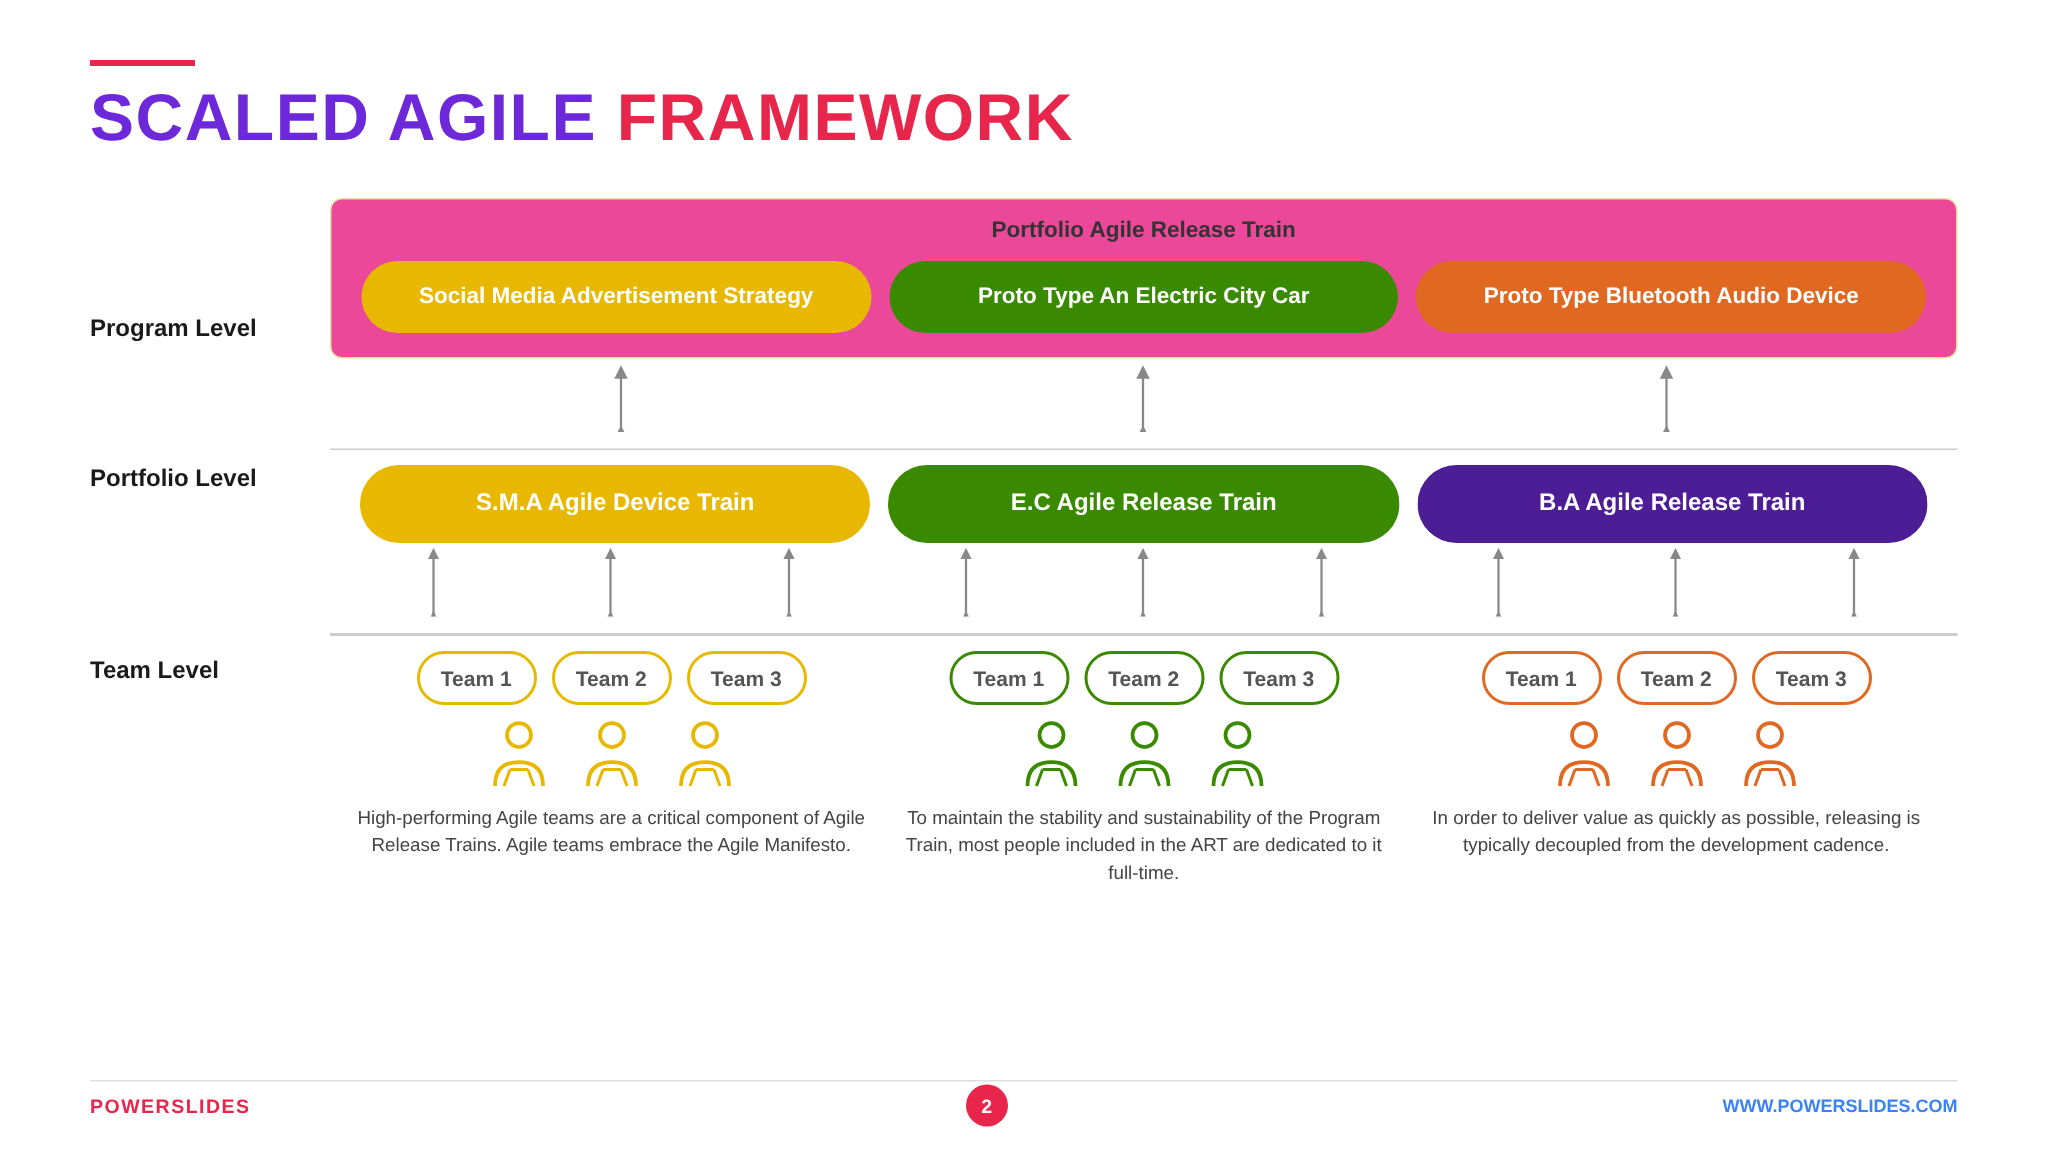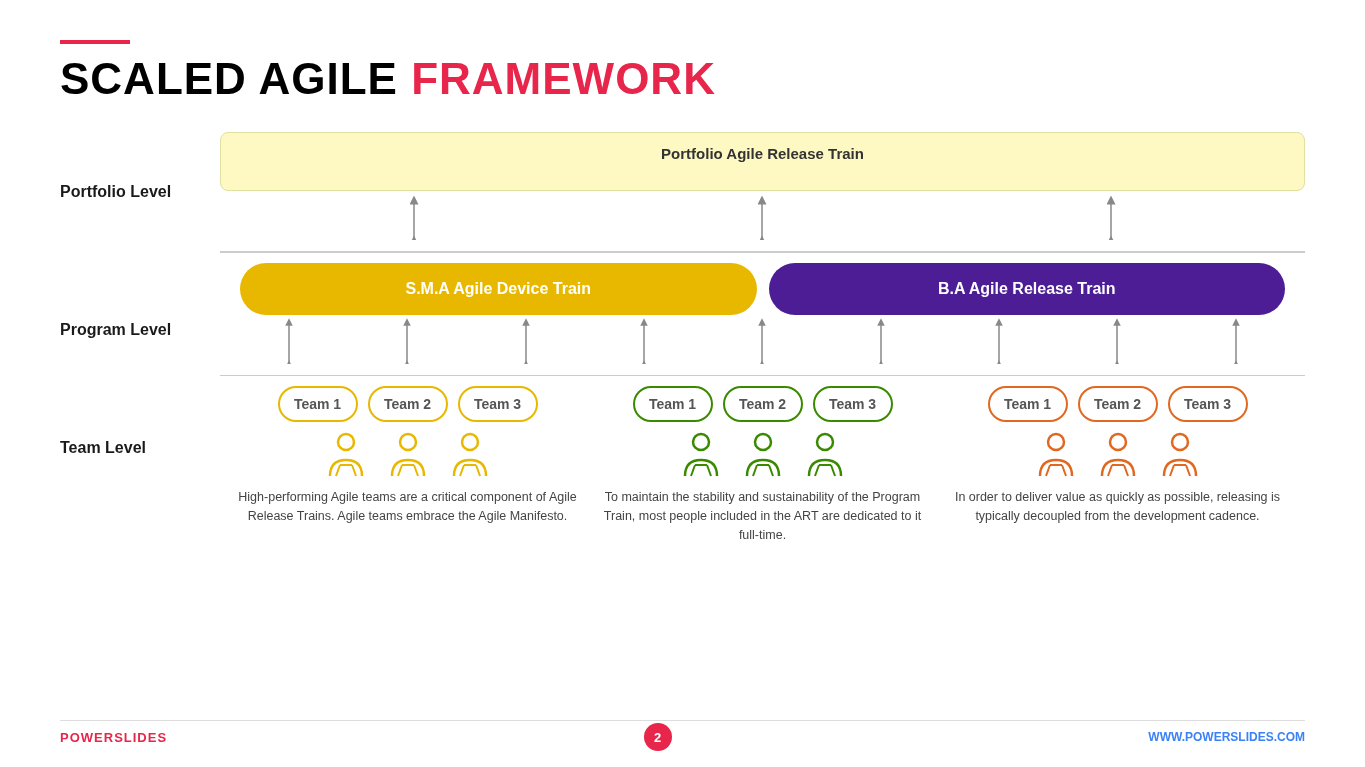--- a/index.html
+++ b/index.html
@@ -28,21 +28,21 @@
     }
     .title {
       font-size: 44px;
       font-weight: 900;
       color: #1a1a1a;
       margin-bottom: 28px;
       letter-spacing: 1px;
       text-transform: uppercase;
     }
     .title span {
-      color: #000000;
+      color: #6d28d9;
     }
 
     
     .content {
       display: flex;
       width: 100%;
     }
 
     
     .labels {
@@ -63,21 +63,21 @@
 
     
     .diagram {
       flex: 1;
       display: flex;
       flex-direction: column;
     }
 
     
     .portfolio-section {
-      background: #fef9c3;
+      background: #ec4899;
       border: 1.5px solid #e0e0a0;
       border-radius: 8px;
       padding: 12px 20px 16px 20px;
       position: relative;
     }
     .portfolio-title {
       text-align: center;
       font-size: 15px;
       font-weight: 700;
       color: #333;
@@ -241,29 +241,34 @@
 <div class="slide">
 
   <div class="header-line"></div>
   <div class="title">
     <span>SCALED AGILE </span><span style="color:#e8254a;">FRAMEWORK</span>
   </div>
 
   <div class="content">
 
     <div class="labels">
+      <div class="level-label program">Program Level</div>
       <div class="level-label portfolio">Portfolio Level</div>
-      <div class="level-label program">Program Level</div>
       <div class="level-label team">Team Level</div>
     </div>
 
     <div class="diagram">
 
       <div class="portfolio-section">
         <div class="portfolio-title">Portfolio Agile Release Train</div>
+        <div class="portfolio-cards">
+          <div class="portfolio-card card-yellow">Social Media Advertisement Strategy</div>
+          <div class="portfolio-card card-green">Proto Type An Electric City Car</div>
+          <div class="portfolio-card card-orange">Proto Type Bluetooth Audio Device</div>
+        </div>
       </div>
 
       <div style="display:flex; justify-content:space-around; padding: 0 20px; height:50px;">
 
         <div style="flex:1; display:flex; justify-content:center; align-items:center;">
           <svg width="20" height="48">
             <defs>
                 <marker id="ah1" markerWidth="6" markerHeight="6" refX="3" refY="3" orient="auto">
                   <path d="M0,0 L6,3 L0,6 Z" fill="#888"></path>
                 </marker>
@@ -301,20 +306,21 @@
               </defs>
             <line x1="10" y1="48" x2="10" y2="8" stroke="#888" stroke-width="1.5" marker-end="url(#ah3)" marker-start="url(#ah3d)"></line>
           </svg>
         </div>
       </div>
 
       <div class="h-line"></div>
 
       <div class="program-section">
         <div class="program-card prog-yellow">S.M.A Agile Device Train</div>
+        <div class="program-card prog-green">E.C Agile Release Train</div>
         <div class="program-card prog-orange">B.A Agile Release Train</div>
       </div>
 
       <div style="display:flex; justify-content:space-around; padding: 0 10px; height:50px;">
 
         <div style="flex:1; display:flex; justify-content:space-around; align-items:center;">
           <svg width="16" height="48">
               <defs>
                 <marker id="by1" markerWidth="5" markerHeight="5" refX="2.5" refY="2.5" orient="auto">
                   <path d="M0,0 L5,2.5 L0,5 Z" fill="#888"></path>

